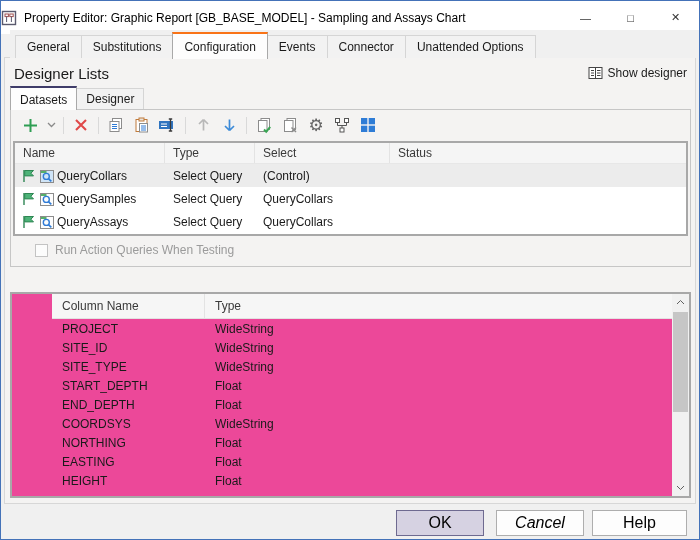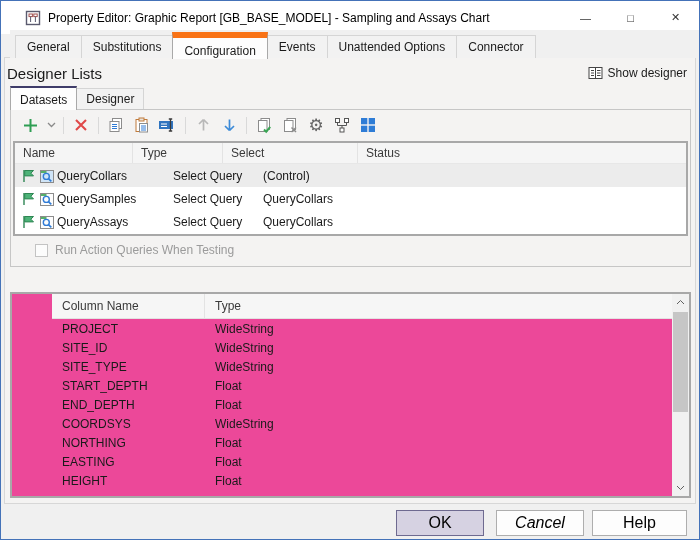--- a/index.html
+++ b/index.html
@@ -4,38 +4,38 @@
 <style>
   * { margin:0; padding:0; box-sizing:border-box; }
   html,body { width:700px; height:540px; font-family:"Liberation Sans", sans-serif; background:#fff; }
   .window {
     position:relative; width:700px; height:540px;
     border:1px solid #4472b8; background:#f0f0f0;
     font-size:12px; color:#1a1a1a; overflow:hidden;
   }
   
   .titlebar { position:absolute; top:0; left:0; right:0; height:33px; background:#fff;
-    display:flex; align-items:center; padding-left:24px; }
+    display:flex; align-items:center; padding-left:0; }
   .titlebar .app-icon { width:16px; height:16px; margin-right:7px; flex:0 0 auto; }
   .titlebar .title-text { flex:1; font-size:12px; color:#000; white-space:nowrap; overflow:hidden; }
   .win-controls { display:flex; height:100%; }
   .win-btn { width:45px; height:100%; display:flex; align-items:center; justify-content:center;
     font-size:11px; color:#333; }
   .win-btn.close { margin-right:1px; }
   
   .main-tabs { position:absolute; top:29px; left:9px; right:0; height:28px; background:#f0f0f0;
     display:flex; align-items:flex-end; padding-left:5px; z-index:5; }
   .tab { padding:4px 11px 4px 11px; height:23px; background:#f2f2f2; border:1px solid #d5d5d5;
     border-bottom:none; margin-right:-1px; color:#1a1a1a; white-space:nowrap; }
-  .tab.active { background:#fdfdfd; border:1px solid #a9a9a9; border-top:6px solid #f97316;
+  .tab.active { background:#fdfdfd; border:1px solid #a9a9a9; border-top:2px solid #f97316;
     border-bottom:none; height:27px; padding-top:6px; margin-bottom:-1px; z-index:6; position:relative; }
   
   .page { position:absolute; top:56px; left:3px; width:692px; height:447px;
     background:#f4f3f2; border:1px solid #d7d7d7; }
-  .page-header { position:absolute; top:5px; left:2px; right:8px; height:20px;
+  .page-header { position:absolute; top:5px; left:9px; right:8px; height:20px;
     display:flex; align-items:center; }
   .page-title { font-size:15px; color:#1a1a1a; }
   .show-designer { margin-left:auto; display:flex; align-items:center; gap:5px; color:#1a1a1a; }
   .show-designer svg { display:block; }
   
   .sub-tabs { position:absolute; left:5px; display:flex; align-items:flex-end; height:24px; z-index:4; }
   .sub-tabs .tab { height:21px; padding:3px 9px; }
   .sub-tabs .tab.active { height:24px; padding-top:5px; border-top:2px solid #3f3c69; }
   .ds-tabs { top:27px; }
   .col-tabs { top:211px; }
@@ -110,22 +110,22 @@
       <div class="win-btn">□</div>
       <div class="win-btn close">✕</div>
     </div>
   </div>
 
   <div class="main-tabs">
     <div class="tab">General</div>
     <div class="tab">Substitutions</div>
     <div class="tab active">Configuration</div>
     <div class="tab">Events</div>
+    <div class="tab">Connector</div>
     <div class="tab">Unattended Options</div>
-    <div class="tab">Connector</div>
   </div>
 
   <div class="page">
 
     <div class="page-header">
       <div class="page-title">Designer Lists</div>
       <div class="show-designer">
         <svg width="15" height="14" viewBox="0 0 15 14">
           <rect x="1" y="1.5" width="13" height="11" fill="#fff" stroke="#444"></rect>
           <line x1="7.5" y1="1.5" x2="7.5" y2="12.5" stroke="#444"></line>
@@ -235,21 +235,21 @@
             <rect x="1" y="1" width="6.3" height="6.3" fill="#2e7cd6"></rect>
             <rect x="8.7" y="1" width="6.3" height="6.3" fill="#2e7cd6"></rect>
             <rect x="1" y="8.7" width="6.3" height="6.3" fill="#2e7cd6"></rect>
             <rect x="8.7" y="8.7" width="6.3" height="6.3" fill="#2e7cd6"></rect>
           </svg>
         </div>
       </div>
 
       <div class="ds-grid">
         <div class="g-header">
-          <div class="hc" style="width:118px">Name</div>
+          <div class="hc" style="width:150px">Name</div>
           <div class="hc" style="width:90px">Type</div>
           <div class="hc" style="width:135px">Select</div>
           <div class="hc" style="flex:1">Status</div>
         </div>
 
         <div class="g-row selected">
           <div class="cell c-name">
             <svg class="row-ic" viewBox="0 0 16 16">
               <line x1="3" y1="2" x2="3" y2="14" stroke="#2e8653" stroke-width="1.4"></line>
               <path d="M3.7 2.5h8.8l-2.6 2.7 2.6 2.7H3.7z" fill="#4db378" stroke="#2e8653"></path>

